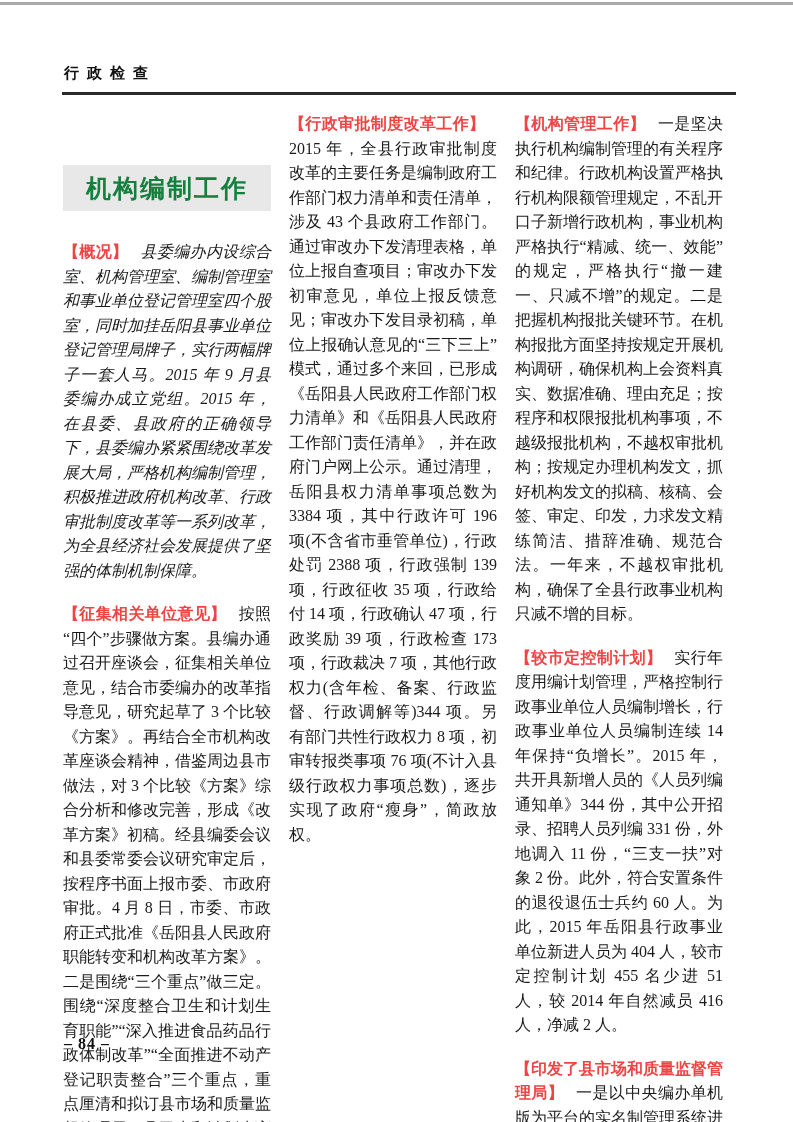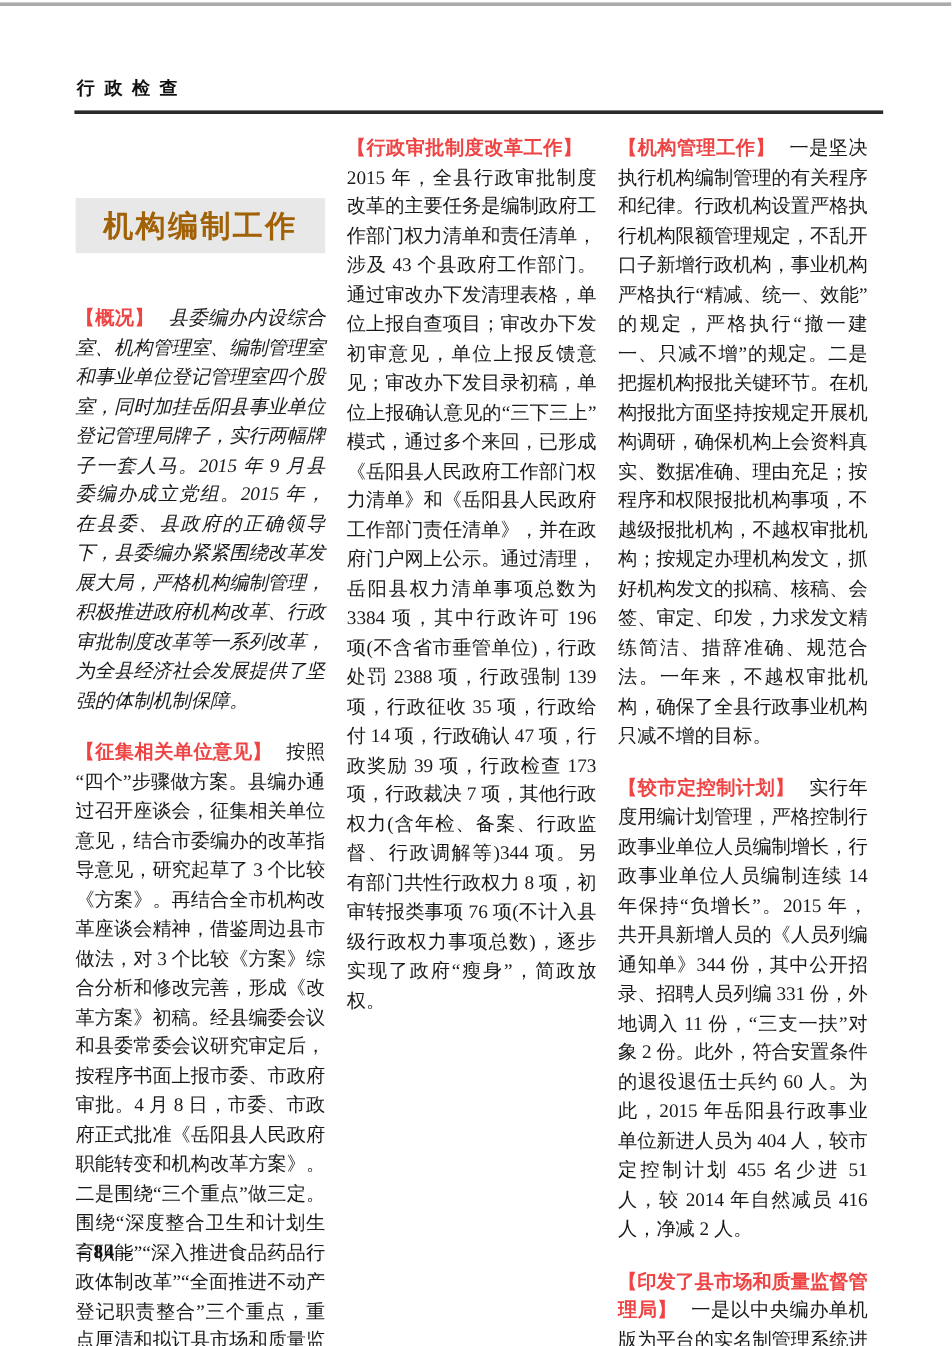--- a/index.html
+++ b/index.html
@@ -48,32 +48,32 @@
     margin-top: 53px;
     height: 46px;
     background: #e8e8e8;
     display: flex;
     align-items: center;
     justify-content: center;
     font-family: "Liberation Sans", sans-serif;
     font-weight: bold;
     font-size: 25px;
     letter-spacing: 2px;
-    color: #a16207;
+    color: #15803d;
   }
   .entry {
     margin: 0;
     font-size: 16px;
     line-height: 24.5px;
     text-align: justify;
     text-justify: inter-character;
     color: #1a1a1a;
   }
   .entry + .entry { margin-top: 19px; }
-  .col1-first { margin-top: 43px; }
+  .col1-first { margin-top: 29px; }
   .entry-head {
     font-family: "Liberation Sans", sans-serif;
     font-weight: bold;
     font-style: normal;
     padding-right: 12px;
     color: #ef4444;
   }
   .kaiti-body { font-style: italic; }
   .page-number {
     position: absolute;

